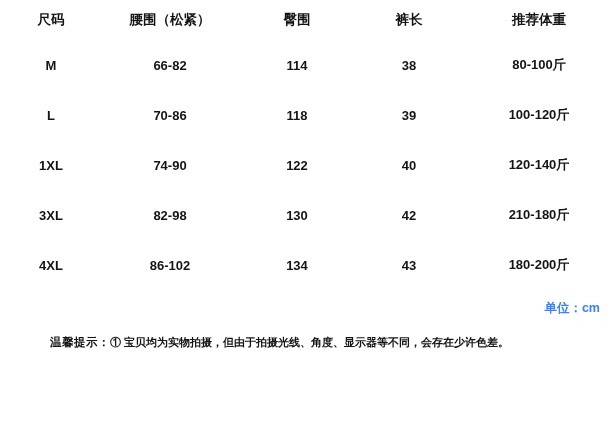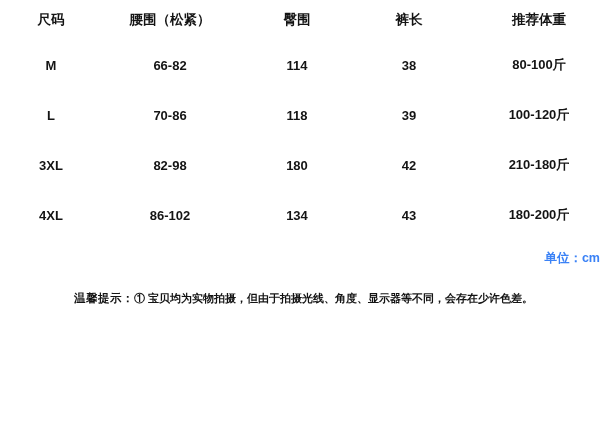--- a/index.html
+++ b/index.html
@@ -53,22 +53,22 @@
     margin-top: 10px;
     font-size: 12.5px;
     font-weight: bold;
     color: #3b82f6;
   }
   .unit-row .unit-value {
     font-weight: bold;
   }
 
   .notes {
-    margin-top: 22px;
-    padding-left: 74px;
+    margin-top: 16px;
+    padding-left: 50px;
     padding-right: 14px;
     font-size: 11px;
     color: #141414;
     line-height: 1.65;
   }
   .notes-title {
     font-weight: bold;
     font-size: 11.5px;
     letter-spacing: 0.5px;
   }
@@ -114,23 +114,30 @@
         <td>80-100斤</td>
       </tr>
       <tr>
         <td>L</td>
         <td>70-86</td>
         <td>118</td>
         <td>39</td>
         <td>100-120斤</td>
       </tr>
       <tr>
+        <td>1XL</td>
+        <td>74-90</td>
+        <td>122</td>
+        <td>40</td>
+        <td>120-140斤</td>
+      </tr>
+      <tr>
         <td>3XL</td>
         <td>82-98</td>
-        <td>180</td>
+        <td>130</td>
         <td>42</td>
         <td>210-180斤</td>
       </tr>
       <tr>
         <td>4XL</td>
         <td>86-102</td>
         <td>134</td>
         <td>43</td>
         <td>180-200斤</td>
       </tr>

